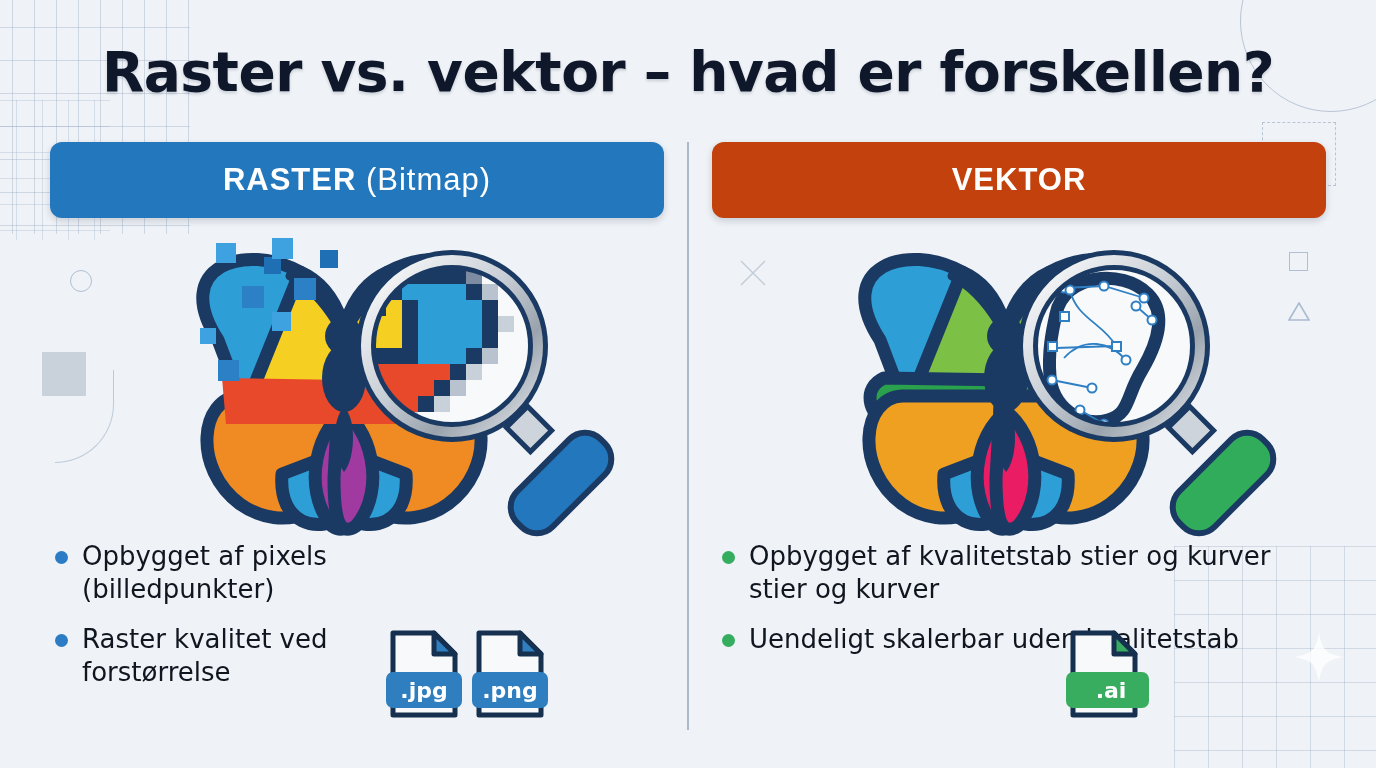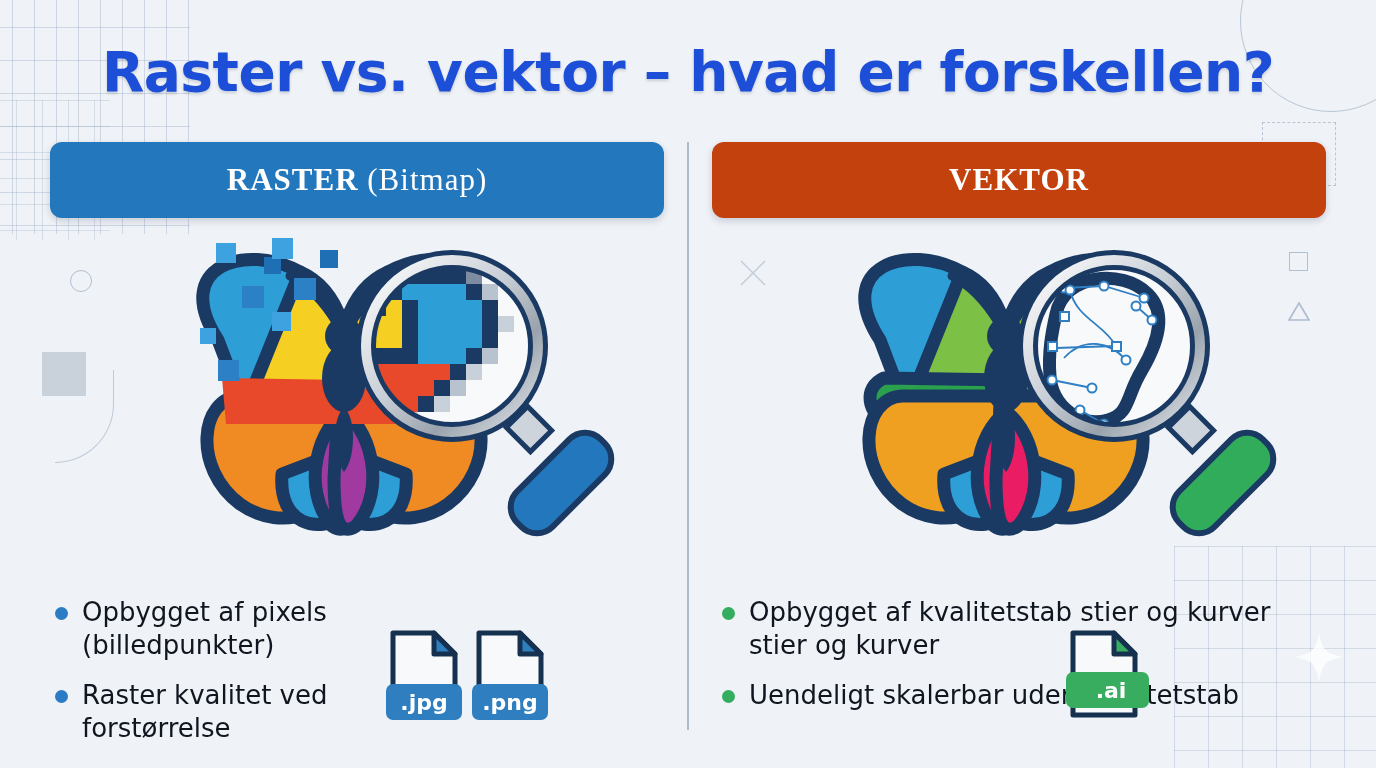--- a/index.html
+++ b/index.html
@@ -34,62 +34,62 @@
   .ring-sm{position:absolute;left:70px;top:270px;width:20px;height:20px;border:1.6px solid rgba(150,170,195,.7);border-radius:50%;}
   .sq-out{position:absolute;left:1289px;top:252px;width:17px;height:17px;border:1.6px solid rgba(150,170,195,.7);}
   .tri-out{position:absolute;left:1288px;top:302px;width:0;height:0;border-left:10px solid transparent;border-right:10px solid transparent;border-bottom:17px solid transparent;}
   .tri-out svg{position:absolute;left:-10px;top:0;}
   .xmark{position:absolute;left:738px;top:258px;width:30px;height:30px;opacity:.45;}
   .sparkle{position:absolute;left:1290px;top:628px;width:58px;height:58px;opacity:.85;}
   .divider{position:absolute;left:687px;top:142px;width:2px;height:588px;background:rgba(150,165,185,.75);}
 
   
   .title{position:absolute;left:0;right:0;top:40px;text-align:center;
-    font-size:55px;font-weight:bold;color:#1d4ed8;letter-spacing:-.5px;
+    font-size:55px;font-weight:bold;color:#0f172a;letter-spacing:-.5px;
     font-family:"DejaVu Sans","Liberation Sans",sans-serif;
     text-shadow:0 2px 3px rgba(30,50,80,.18);}
 
   
   .col{position:absolute;top:142px;width:614px;}
   .col-left{left:50px;}
   .col-right{left:712px;}
 
   .header-bar{height:76px;border-radius:12px;display:flex;align-items:center;justify-content:center;
     box-shadow:0 3px 7px rgba(20,40,70,.18);}
   .header-bar.blue{background:#2377bd;}
   .header-bar.green{background:#c2410c;}
-  .hb-text{color:#fff;font-size:31px;letter-spacing:1px;white-space:nowrap;font-family:Liberation Serif, serif;}
+  .hb-text{color:#fff;font-size:31px;letter-spacing:1px;white-space:nowrap;}
   .hb-text .strong{font-weight:bold;}
   .hb-text .light{font-weight:normal;}
 
   
   .illu{position:absolute;top:228px;width:614px;height:320px;}
   .illu-left{left:50px;}
   .illu-right{left:712px;}
 
   
-  .bullets{position:absolute;top:596px;width:340px;}
+  .bullets{position:absolute;top:540px;width:340px;}
   .bullets-left{left:55px;}
   .bullets-right{left:722px;width:600px;}
   .bullet{display:flex;align-items:flex-start;margin-bottom:16px;}
   .dot{width:13px;height:13px;border-radius:50%;margin-top:11px;margin-right:14px;flex:0 0 auto;}
   .dot.blue{background:#2b7cc4;}
   .dot.green{background:#35ad5e;}
   .btxt{font-size:26px;line-height:1.28;color:#101620;
     font-family:"DejaVu Sans","Liberation Sans",sans-serif;}
 
   
   .files{position:absolute;display:flex;gap:14px;}
   .files-left{left:388px;top:628px;}
   .files-right{left:1068px;top:628px;}
   .fileicon{position:relative;width:72px;height:92px;}
   .fbadge{position:absolute;left:-2px;top:44px;width:76px;height:36px;border-radius:7px;
     display:flex;align-items:center;justify-content:center;color:#fff;font-size:22px;font-weight:bold;
     font-family:"DejaVu Sans","Liberation Sans",sans-serif;}
-  .fbadge.blue{background:#2f7fc0;margin-top:12px;}
+  .fbadge.blue{background:#2f7fc0;}
   .fbadge.green{background:#39ad5f;padding-left:7px;}
 </style>
 </head>
 <body>
 
 <div class="stage">
 
   <div class="grid-tl"></div>
   <div class="grid-tl2"></div>
   <div class="grid-br"></div>

